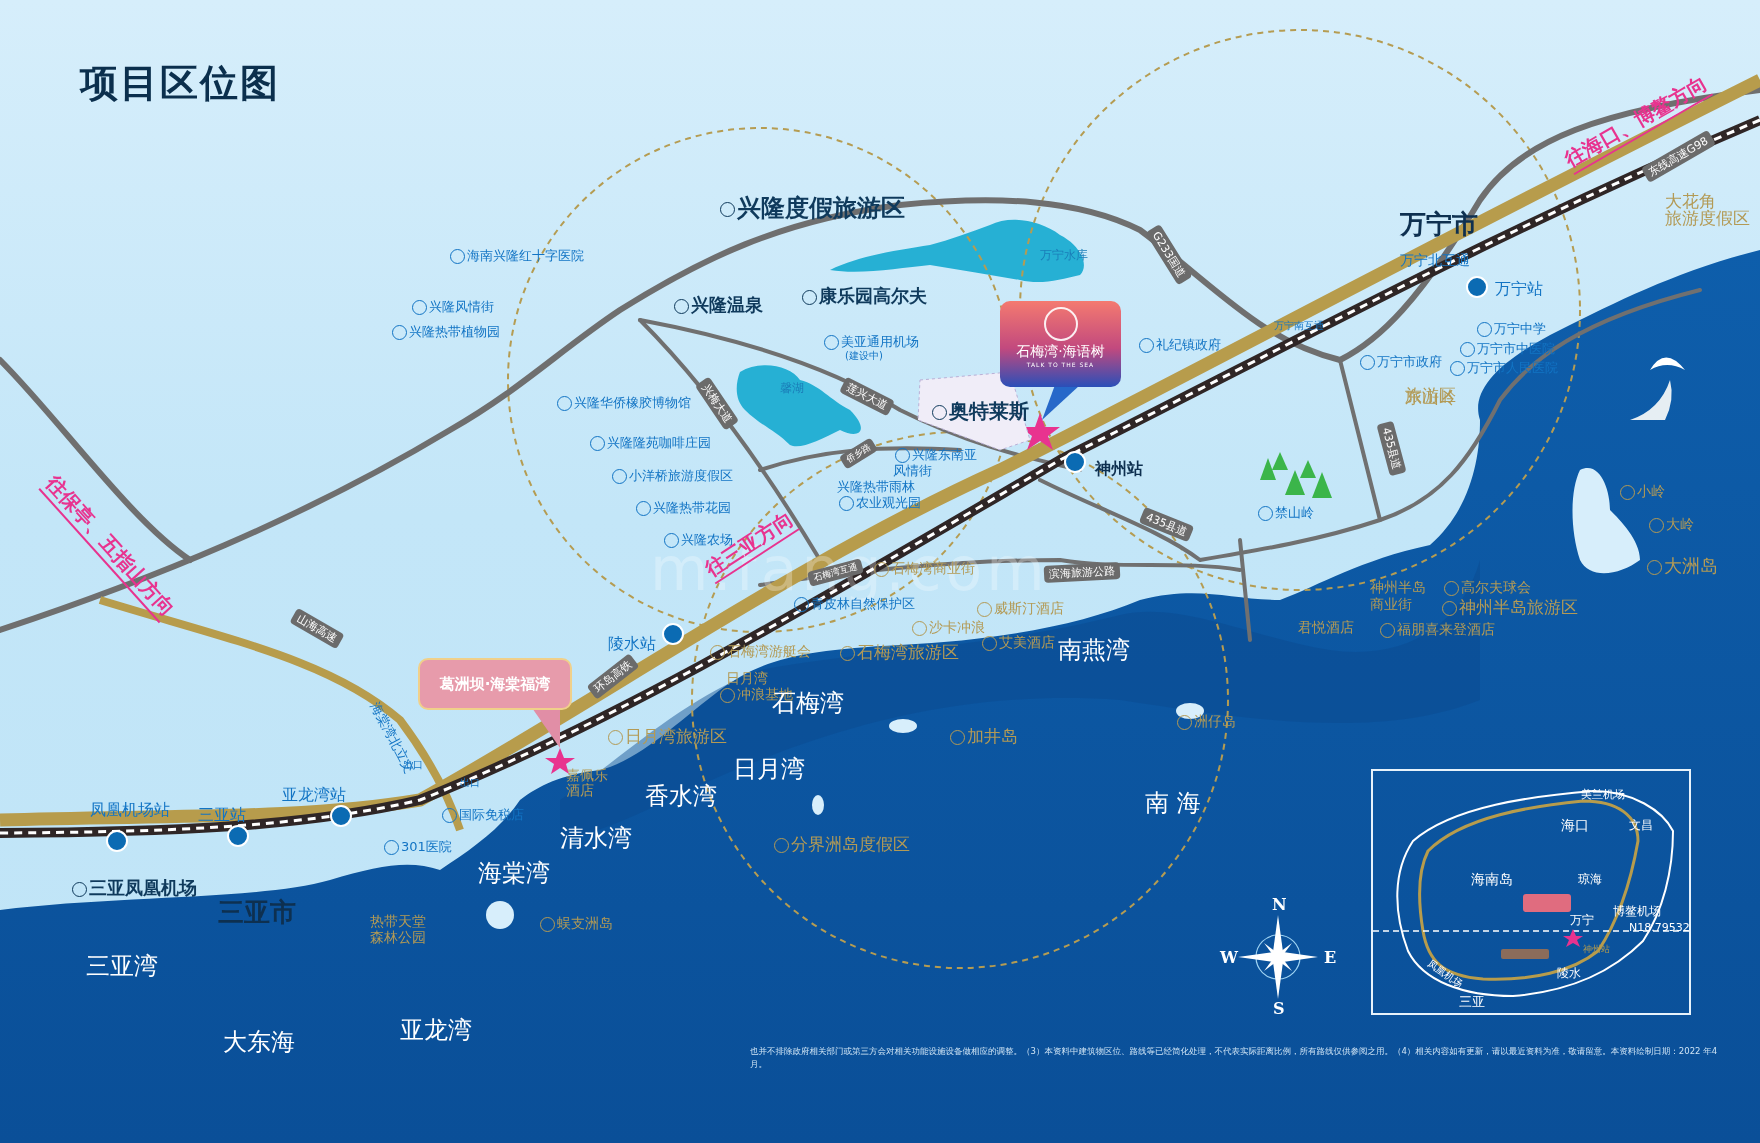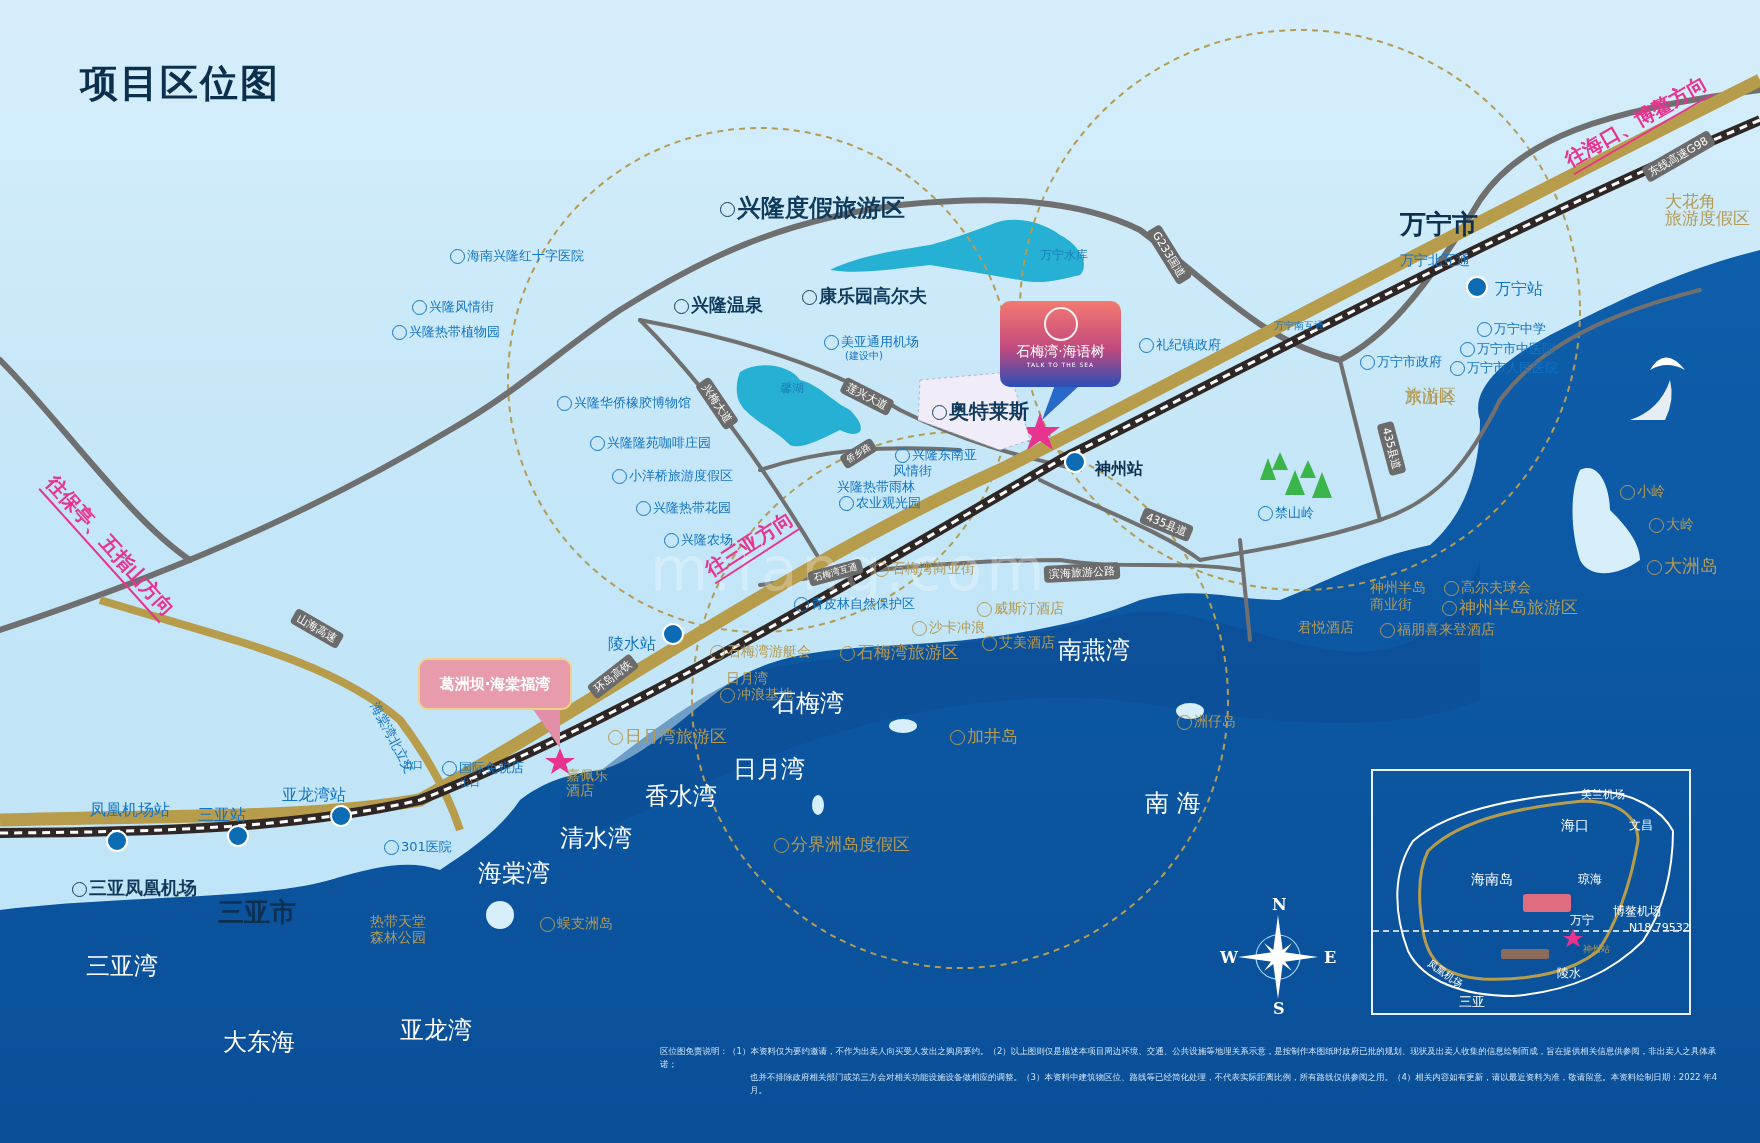--- a/index.html
+++ b/index.html
@@ -151,21 +151,21 @@
       <div class="lbl poi" style="left: 1400px; top: 252px; font-size: 14px;"><span>万宁北互通</span></div>
       <div class="lbl poi" style="left: 1262px; top: 320px; font-size: 10px; margin-left: 12px;"><span>万宁南互通</span></div>
       <div class="lbl poi" style="left: 1475px; top: 322px;"><span class="icon-circle"></span><span>万宁中学</span></div>
       <div class="lbl poi" style="left: 1458px; top: 342px;"><span class="icon-circle"></span><span>万宁市中医院</span></div>
       <div class="lbl poi" style="left: 1448px; top: 361px;"><span class="icon-circle"></span><span>万宁市人民医院</span></div>
       <div class="lbl poi" style="left: 1358px; top: 355px;"><span class="icon-circle"></span><span>万宁市政府</span></div>
       <div class="lbl poi" style="left: 1256px; top: 506px;"><span class="icon-circle"></span><span>禁山岭</span></div>
       <div class="lbl poi" style="left: 382px; top: 840px;"><span class="icon-circle"></span><span>301医院</span></div>
       <div class="lbl poi" style="left: 403px; top: 759px; font-size: 10px;"><span>出口</span></div>
       <div class="lbl poi" style="left: 460px; top: 777px; font-size: 10px;"><span>出口</span></div>
-      <div class="lbl poi" style="left: 440px; top: 761px;"><span class="icon-circle"></span><span>国际免税店</span></div>
+      <div class="lbl poi" style="left: 440px; top: 808px;"><span class="icon-circle"></span><span>国际免税店</span></div>
       <div class="lbl poi" style="left: 380px; top: 700px; transform: rotate(62deg); transform-origin: left top;"><span>海棠湾北立交</span></div>
       <div class="lbl poi-gold" style="left: 872px; top: 560px;"><span class="icon-circle"></span><span>石梅湾商业街</span></div>
       <div class="lbl poi-gold" style="left: 975px; top: 600px;"><span class="icon-circle"></span><span>威斯汀酒店</span></div>
       <div class="lbl poi-gold" style="left: 910px; top: 619px;"><span class="icon-circle"></span><span>沙卡冲浪</span></div>
       <div class="lbl poi-gold" style="left: 980px; top: 634px;"><span class="icon-circle"></span><span>艾美酒店</span></div>
       <div class="lbl poi-gold" style="left: 708px; top: 643px;"><span class="icon-circle"></span><span>石梅湾游艇会</span></div>
       <div class="lbl poi-gold" style="left: 838px; top: 643px; font-size: 17px;"><span class="icon-circle"></span><span>石梅湾旅游区</span></div>
       <div class="lbl poi-gold" style="left: 726px; top: 670px;"><span>日月湾</span></div>
       <div class="lbl poi-gold" style="left: 718px; top: 686px;"><span class="icon-circle"></span><span>冲浪基地</span></div>
       <div class="lbl poi-gold" style="left: 606px; top: 727px; font-size: 17px;"><span class="icon-circle"></span><span>日月湾旅游区</span></div>
@@ -253,16 +253,15 @@
     <span class="t" style="left:240px;top:132px;">博鳌机场</span>
     <span class="t" style="left:256px;top:150px;font-size:11px;">N18.79532</span>
     <span class="t" style="left:197px;top:141px;">万宁</span>
     <span class="t" style="left:210px;top:172px;font-size:9px;color:#b79c4c;">神州站</span>
     <span class="t" style="left:184px;top:194px;">陵水</span>
     <span class="t" style="left:86px;top:222px;font-size:13px;">三亚</span>
     <span class="t" style="left:52px;top:196px;font-size:10px;transform:rotate(35deg);">凤凰机场</span>
   </div>
 
   <div class="disclaimer">
-    <div>区位图免责说明：（1）本资料仅为要约邀请，不作为出卖人向买受人发出之购房要约。（2）以上图则仅是描述本项目周边环境、交通、公共设施等地理关系示意，是按制作本图纸时政府已批的规划、现状及出卖人收集的信息绘制而成，旨在提供相关信息供参阅，非出卖人之具体承诺；</div>
     <div style="padding-left:90px;">也并不排除政府相关部门或第三方会对相关功能设施设备做相应的调整。（3）本资料中建筑物区位、路线等已经简化处理，不代表实际距离比例，所有路线仅供参阅之用。（4）相关内容如有更新，请以最近资料为准，敬请留意。本资料绘制日期：2022 年4月。</div>
   </div>
 </div>
 
 </body></html>

